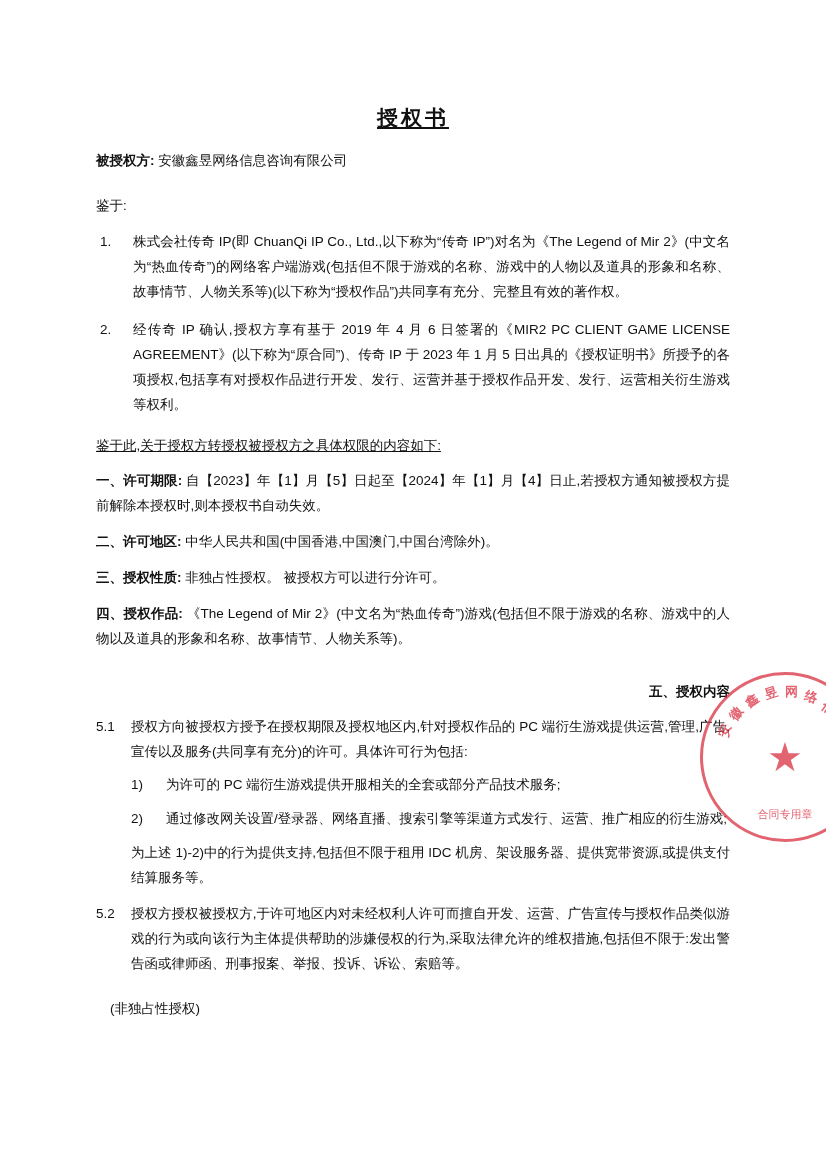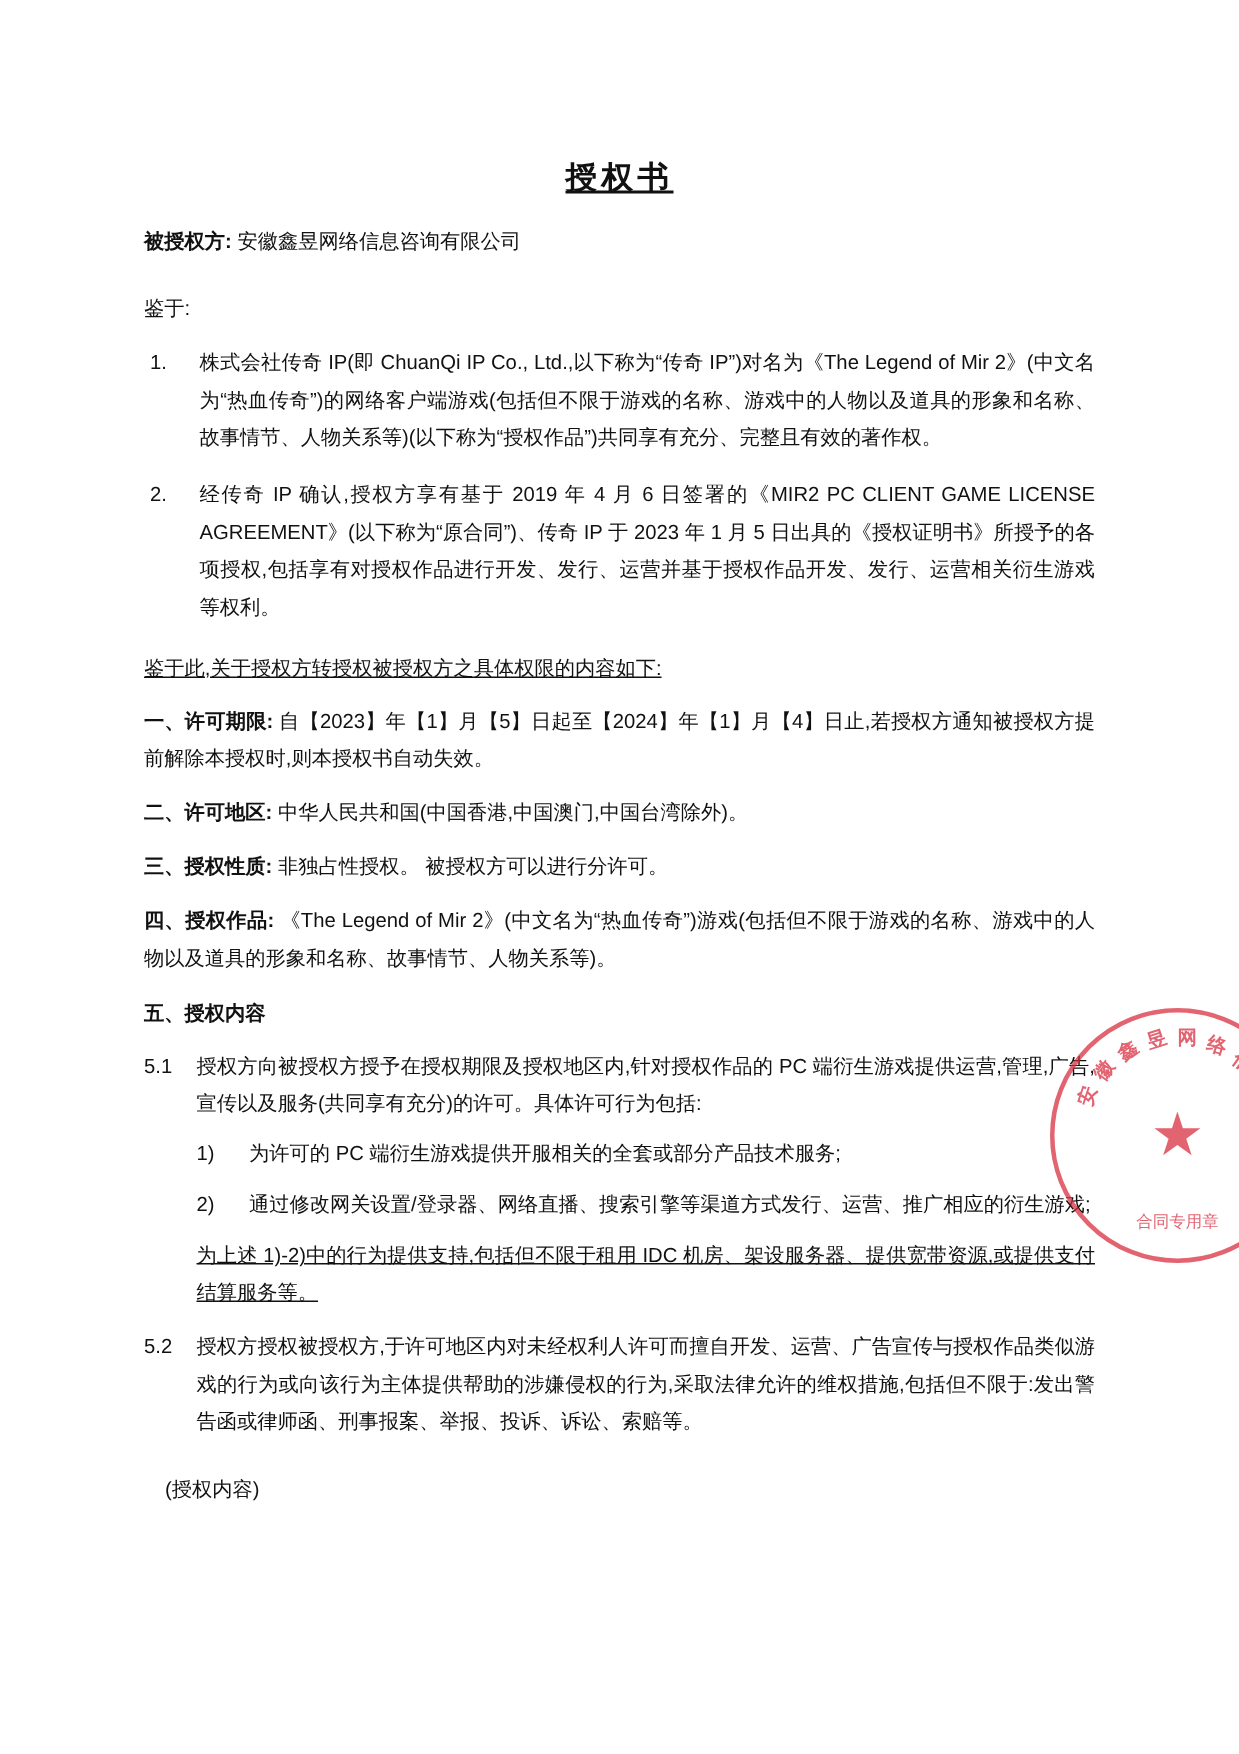--- a/index.html
+++ b/index.html
@@ -76,22 +76,23 @@
     line-height: 1.85;
     margin-top: 11px;
     text-align: justify;
   }
   .clause .ckey {
     font-weight: bold;
   }
   .section-head {
     font-size: 13.5px;
     font-weight: bold;
-    margin-top: 12px;
+    margin-top: 28px;
     line-height: 1.8;
+    text-align: right;
   }
   .sub {
     position: relative;
     font-size: 13.5px;
     line-height: 1.85;
     margin-top: 11px;
     padding-left: 35px;
     text-align: justify;
   }
   .sub .snum {
@@ -116,21 +117,20 @@
     position: absolute;
     left: 0;
     top: 0;
   }
   .indent-note {
     font-size: 13.5px;
     line-height: 1.85;
     margin-top: 6px;
     padding-left: 35px;
     text-align: justify;
-    text-decoration: underline;
   }
   .tail {
     font-size: 13.5px;
     line-height: 1.8;
     margin-top: 20px;
     padding-left: 14px;
   }
   
   .seal {
     position: absolute;
@@ -245,21 +245,21 @@
     </li>
   </ol>
 
   <div class="indent-note">为上述 1)-2)中的行为提供支持,包括但不限于租用 IDC 机房、架设服务器、提供宽带资源,或提供支付结算服务等。</div>
 
   <div class="sub">
     <span class="snum">5.2</span>
     <span>授权方授权被授权方,于许可地区内对未经权利人许可而擅自开发、运营、广告宣传与授权作品类似游戏的行为或向该行为主体提供帮助的涉嫌侵权的行为,采取法律允许的维权措施,包括但不限于:发出警告函或律师函、刑事报案、举报、投诉、诉讼、索赔等。</span>
   </div>
 
-  <div class="tail">(授权内容)</div>
+  <div class="tail">(非独占性授权)</div>
 
   <div class="seal">
     <div class="star">★</div>
     <div class="seal-text">
       <span style="transform: rotate(-72deg) translate(0, -74px);">安</span>
       <span style="transform: rotate(-54deg) translate(0, -74px);">徽</span>
       <span style="transform: rotate(-36deg) translate(0, -74px);">鑫</span>
       <span style="transform: rotate(-18deg) translate(0, -74px);">昱</span>
       <span style="transform: rotate(0deg) translate(0, -74px);">网</span>
       <span style="transform: rotate(18deg) translate(0, -74px);">络</span>

